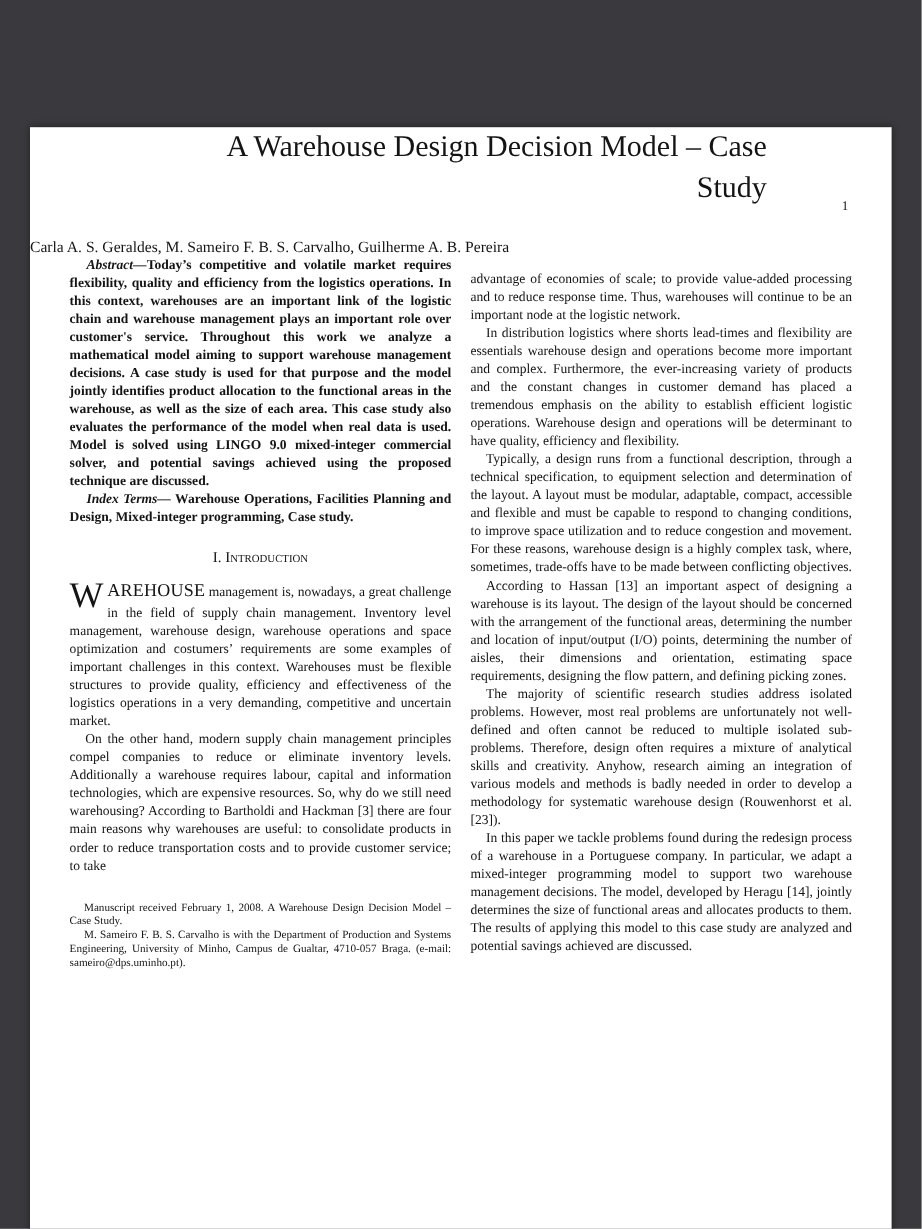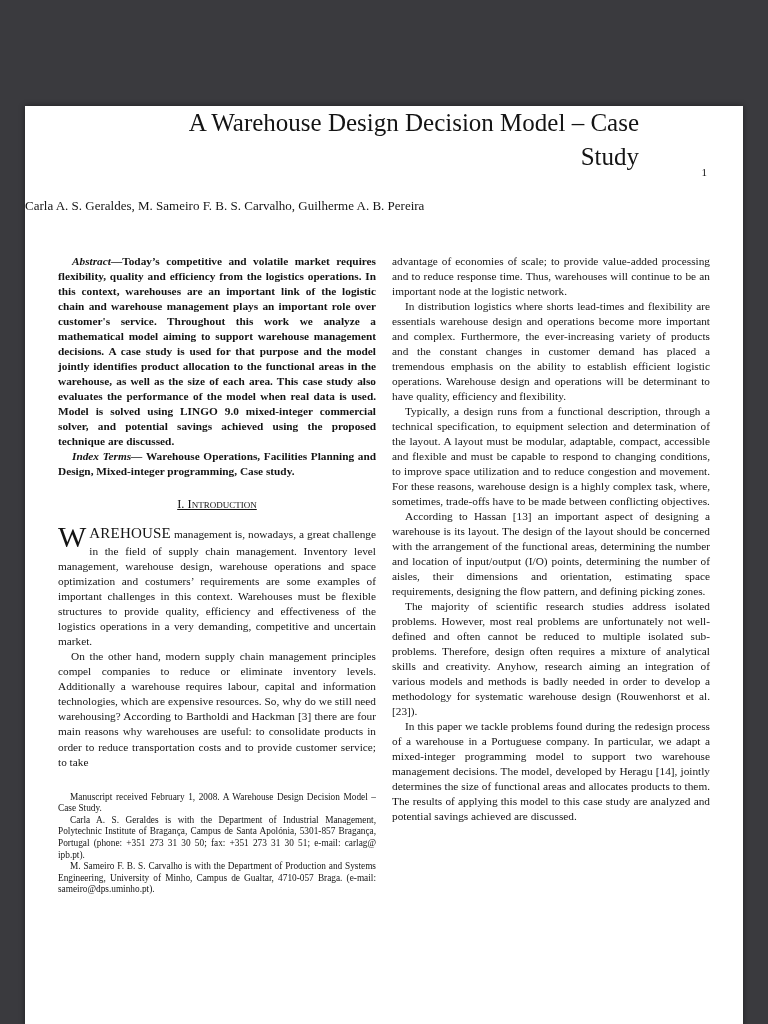--- a/index.html
+++ b/index.html
@@ -36,21 +36,21 @@
     line-height: 1.35;
   }
   .authors {
     margin-top: 24px;
     font-size: 13px;
   }
   .columns {
     display: flex;
     gap: 16px;
     padding: 0 33px;
-    margin-top: 40px;
+    align-items: center;
   }
   .col {
     flex: 1;
     min-width: 0;
     font-size: 11.3px;
     line-height: 1.33;
     text-align: justify;
   }
   .abstract {
     margin-top: 30px;
@@ -63,21 +63,20 @@
     font-weight: bold;
     text-indent: 14px;
   }
   .section-heading {
     margin-top: 17px;
     margin-bottom: 12px;
     text-align: center;
     font-variant: small-caps;
     font-size: 12.5px;
     font-weight: normal;
-    text-decoration: underline;
   }
   .dropcap {
     float: left;
     font-size: 30px;
     line-height: 25px;
     padding-right: 3px;
   }
   .smallcap-word {
     font-size: 15px;
     letter-spacing: 0.2px;
@@ -114,21 +113,20 @@
 
         <h2 class="section-heading">I. Introduction</h2>
 
         <p class="body-p"><span class="dropcap">W</span><span class="smallcap-word">AREHOUSE</span>
           <span>management is, nowadays, a great challenge in the field of supply chain management. Inventory level management, warehouse design, warehouse operations and space optimization and costumers’ requirements are some examples of important challenges in this context. Warehouses must be flexible structures to provide quality, efficiency and effectiveness of the logistics operations in a very demanding, competitive and uncertain market.</span></p>
 
         <p class="body-p indent">On the other hand, modern supply chain management principles compel companies to reduce or eliminate inventory levels. Additionally a warehouse requires labour, capital and information technologies, which are expensive resources. So, why do we still need warehousing? According to Bartholdi and Hackman [3] there are four main reasons why warehouses are useful: to consolidate products in order to reduce transportation costs and to provide customer service; to take</p>
 
         <div class="footnotes">
           <p>Manuscript received February 1, 2008. A Warehouse Design Decision Model – Case Study.</p>
-          <p>Carla A. S. Geraldes is with the Department of Industrial Management, Polytechnic Institute of Bragança, Campus de Santa Apolónia, 5301-857 Bragança, Portugal (phone: +351 273 31 30 50; fax: +351 273 31 30 51; e-mail: carlag@ ipb.pt).</p>
           <p>M. Sameiro F. B. S. Carvalho is with the Department of Production and Systems Engineering, University of Minho, Campus de Gualtar, 4710-057 Braga. (e-mail: sameiro@dps.uminho.pt).</p>
         </div>
 
       </div>
 
       <div class="col col-right">
         <p class="body-p">advantage of economies of scale; to provide value-added processing and to reduce response time. Thus, warehouses will continue to be an important node at the logistic network.</p>
         <p class="body-p indent">In distribution logistics where shorts lead-times and flexibility are essentials warehouse design and operations become more important and complex. Furthermore, the ever-increasing variety of products and the constant changes in customer demand has placed a tremendous emphasis on the ability to establish efficient logistic operations. Warehouse design and operations will be determinant to have quality, efficiency and flexibility.</p>
         <p class="body-p indent">Typically, a design runs from a functional description, through a technical specification, to equipment selection and determination of the layout. A layout must be modular, adaptable, compact, accessible and flexible and must be capable to respond to changing conditions, to improve space utilization and to reduce congestion and movement. For these reasons, warehouse design is a highly complex task, where, sometimes, trade-offs have to be made between conflicting objectives.</p>
         <p class="body-p indent">According to Hassan [13] an important aspect of designing a warehouse is its layout. The design of the layout should be concerned with the arrangement of the functional areas, determining the number and location of input/output (I/O) points, determining the number of aisles, their dimensions and orientation, estimating space requirements, designing the flow pattern, and defining picking zones.</p>

